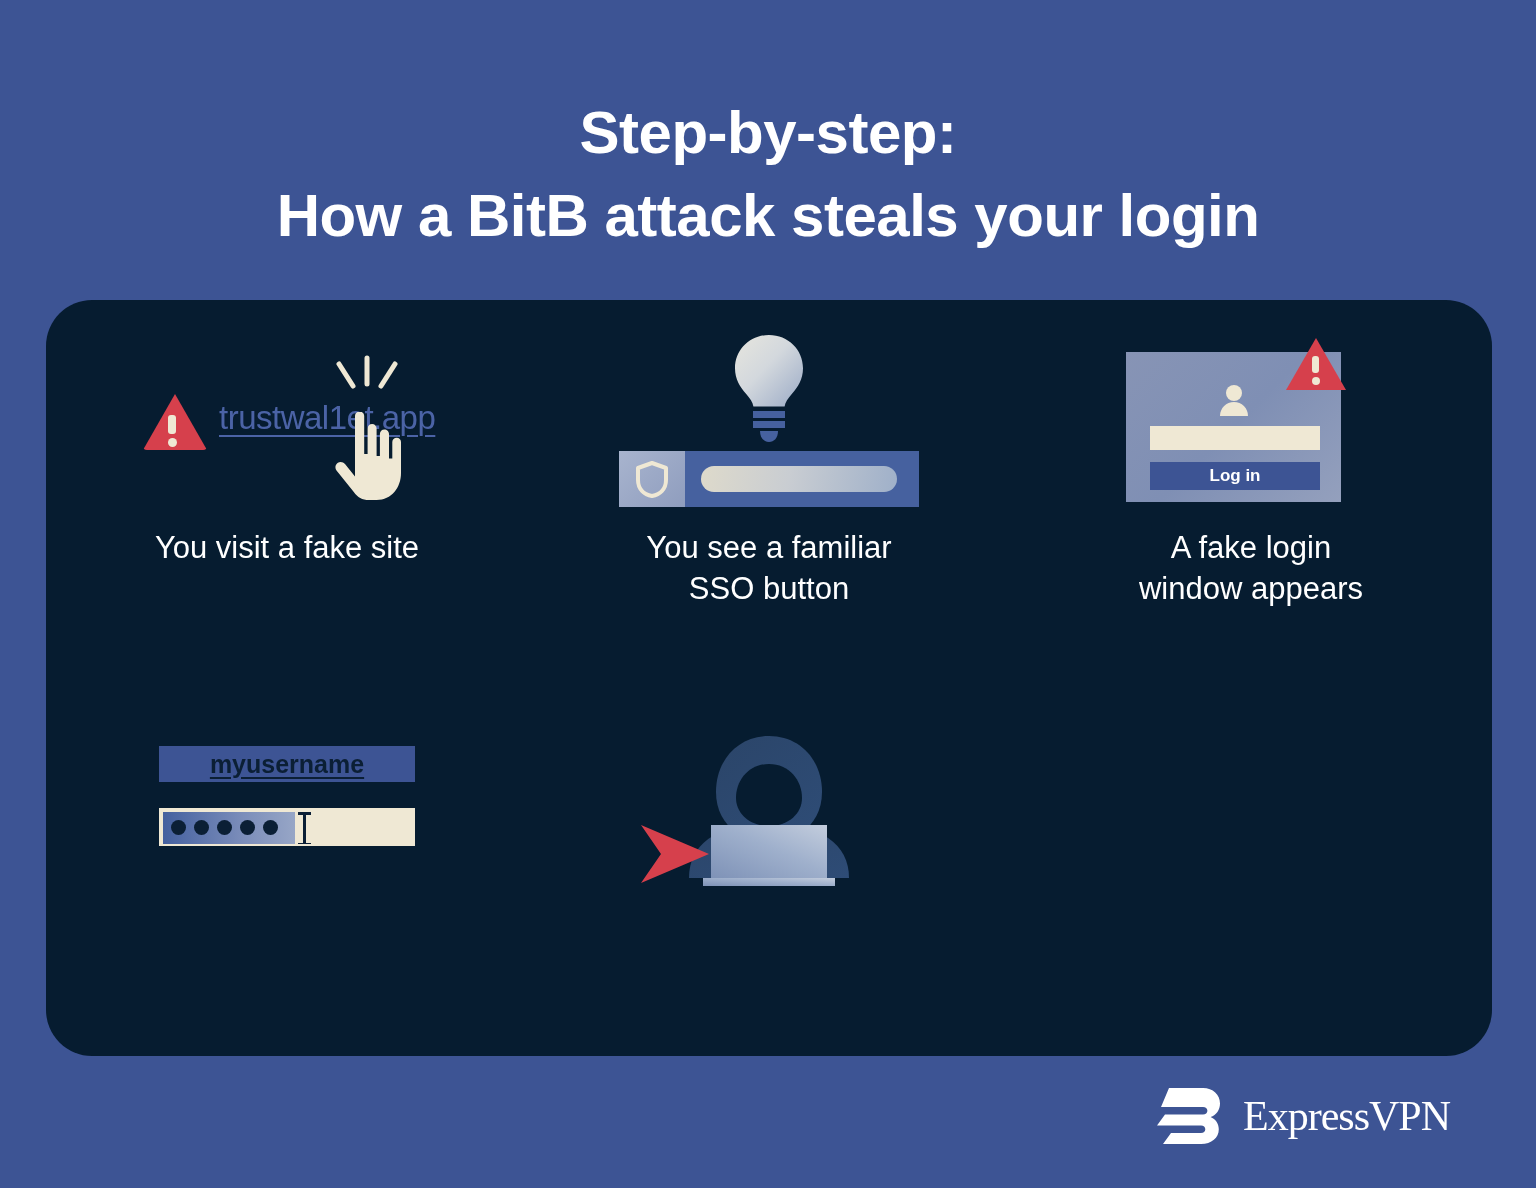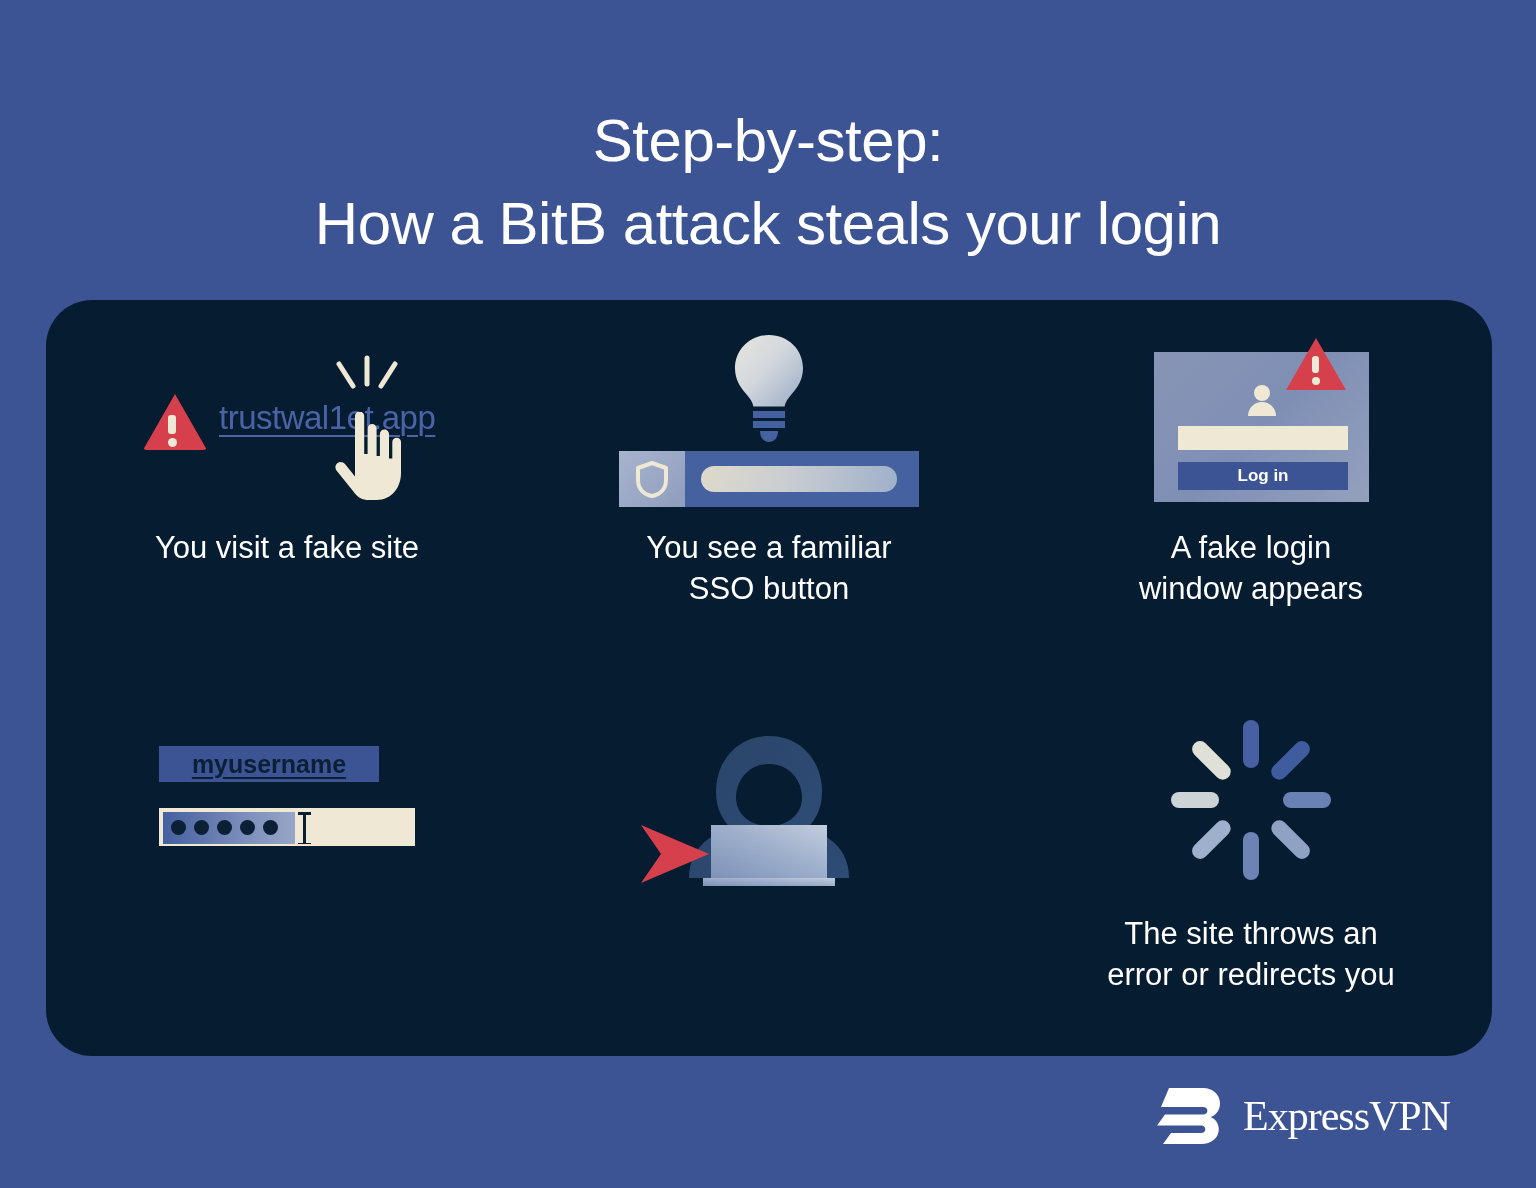--- a/index.html
+++ b/index.html
@@ -8,23 +8,22 @@
     background:#3d5494;
     font-family:"Liberation Sans", sans-serif;
     overflow:hidden;
   }
   .page { position:relative; width:1536px; height:1188px; background:#3d5494; }
 
   
   .title {
     position:absolute; left:0; top:92px; width:1536px;
     text-align:center; color:#ffffff;
-    font-weight:normal; font-size:60px; line-height:1.38;
+    font-weight:bold; font-size:60px; line-height:1.38;
     letter-spacing:-0.5px;
-    margin-top:8px;
   }
   .title .l1 { display:block; }
   .title .l2 { display:block; }
 
   
   .card {
     position:absolute; left:46px; top:300px;
     width:1446px; height:756px;
     background:#061c30; border-radius:46px;
   }
@@ -92,21 +91,20 @@
   .sso-pill {
     width:100%; height:26px; border-radius:13px;
     background:linear-gradient(100deg,#dedacb 0%,#c9cdd2 45%,#9fb0c9 100%);
   }
 
   
   .c3wrap { position:relative; width:250px; height:168px; }
   .winbox {
     position:absolute; left:0; top:14px; width:215px; height:150px;
     background:linear-gradient(135deg,#8794b5 0%,#7f8fb4 50%,#94a0bd 100%);
-    margin-left:28px;
   }
   .win-user { position:absolute; left:92px; top:32px; width:32px; height:32px; }
   .win-input {
     position:absolute; left:24px; top:74px; width:170px; height:24px;
     background:#efe8d4;
   }
   .win-btn {
     position:absolute; left:24px; top:110px; width:170px; height:28px;
     background:#3d5494; color:#ffffff; font-size:17px; font-weight:bold;
     display:flex; align-items:center; justify-content:center;
@@ -123,21 +121,21 @@
     background:#efe8d4; border-radius:3px;
   }
   .win-dot {
     position:absolute; left:185.5px; top:39px; width:8px; height:8px;
     background:#efe8d4; border-radius:50%;
   }
 
   
   .c4wrap { position:relative; width:300px; height:140px; }
   .uname {
-    position:absolute; left:22px; top:16px; width:220px; height:36px;
+    position:absolute; left:22px; top:16px; width:256px; height:36px;
     background:#3d5494; display:flex; align-items:center; justify-content:center;
   }
   .uname span {
     color:#0b1f35; font-size:25px; font-weight:bold;
     text-decoration:underline; text-underline-offset:4px;
     text-decoration-thickness:2px;
   }
   .pwd {
     position:absolute; left:22px; top:78px; width:256px; height:38px;
     background:#efe8d4; border:2px solid #efe8d4;
@@ -310,40 +308,20 @@
 
               <path fill="url(#lapg)" d="M92 113h116v53H92z"></path>
               <path fill="url(#lapg)" d="M84 166h132v8H84z"></path>
 
               <path fill="#d6404c" d="M22 113 l68 29 -68 29 20-29z"></path>
             </svg>
           </div>
         </div>
       </div>
 
-      <div class="cell row2">
-        <div class="art">
-          <div class="c6wrap">
-            <svg viewBox="0 0 176 176" width="176" height="176">
-              <g>
-                <rect x="80" y="8" width="16" height="48" rx="8" fill="#4660a2" transform="rotate(0 88 88)"></rect>
-                <rect x="80" y="8" width="16" height="48" rx="8" fill="#3f5c9f" transform="rotate(45 88 88)"></rect>
-                <rect x="80" y="8" width="16" height="48" rx="8" fill="#6a81b6" transform="rotate(90 88 88)"></rect>
-                <rect x="80" y="8" width="16" height="48" rx="8" fill="#8fa2c3" transform="rotate(135 88 88)"></rect>
-                <rect x="80" y="8" width="16" height="48" rx="8" fill="#6d82b5" transform="rotate(180 88 88)"></rect>
-                <rect x="80" y="8" width="16" height="48" rx="8" fill="#9eb0cb" transform="rotate(225 88 88)"></rect>
-                <rect x="80" y="8" width="16" height="48" rx="8" fill="#cdd4d8" transform="rotate(270 88 88)"></rect>
-                <rect x="80" y="8" width="16" height="48" rx="8" fill="#dfe0d8" transform="rotate(315 88 88)"></rect>
-              </g>
-            </svg>
-          </div>
-        </div>
-        <div class="caption">The site throws an
-error or redirects you</div>
-      </div>
 
     </div>
   </div>
 
   <div class="logo">
     <svg class="logo-mark" viewBox="0 0 74 64">
       <path fill="#ffffff" d="M20 4h34c10 0 17 6.5 17 15.5 0 6.5-3.6 11.4-9.4 13.6 5 2.2 8.2 6.6 8.2 12.2C69.8 54 62.6 60 52 60H14l8-11h30c2.6 0 4.3-1.5 4.3-3.8 0-2.2-1.7-3.7-4.3-3.7H8l8-11h38c2.6 0 4.4-1.5 4.4-3.8S56.6 23 54 23H12z"></path>
     </svg>
     <div class="logo-text">ExpressVPN</div>
   </div>

